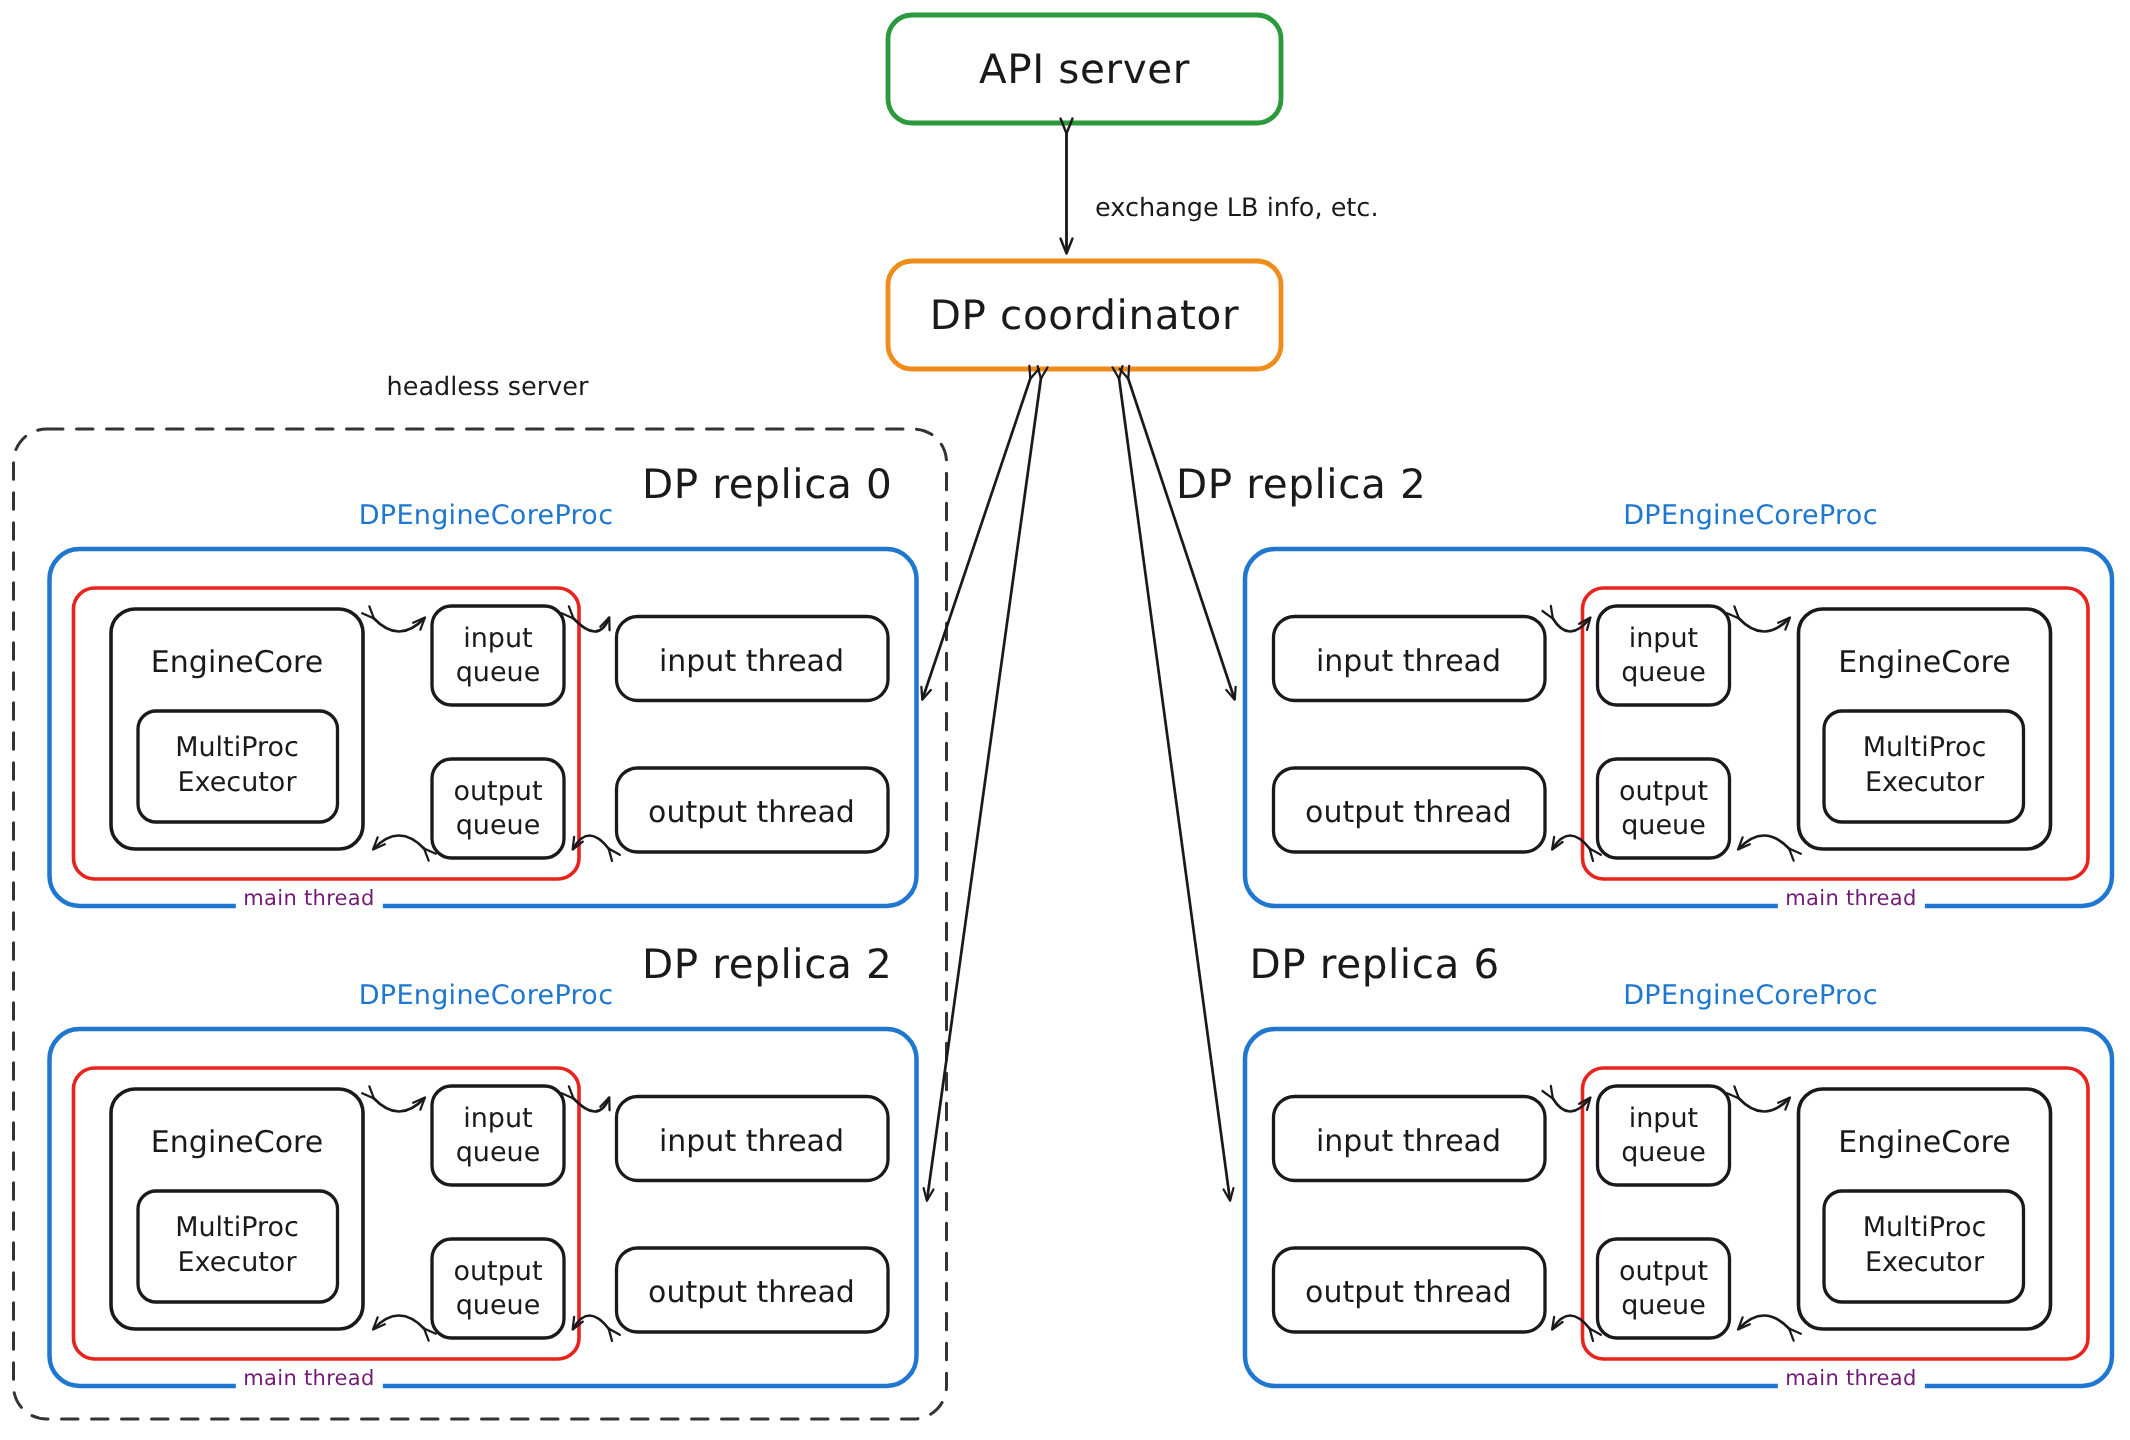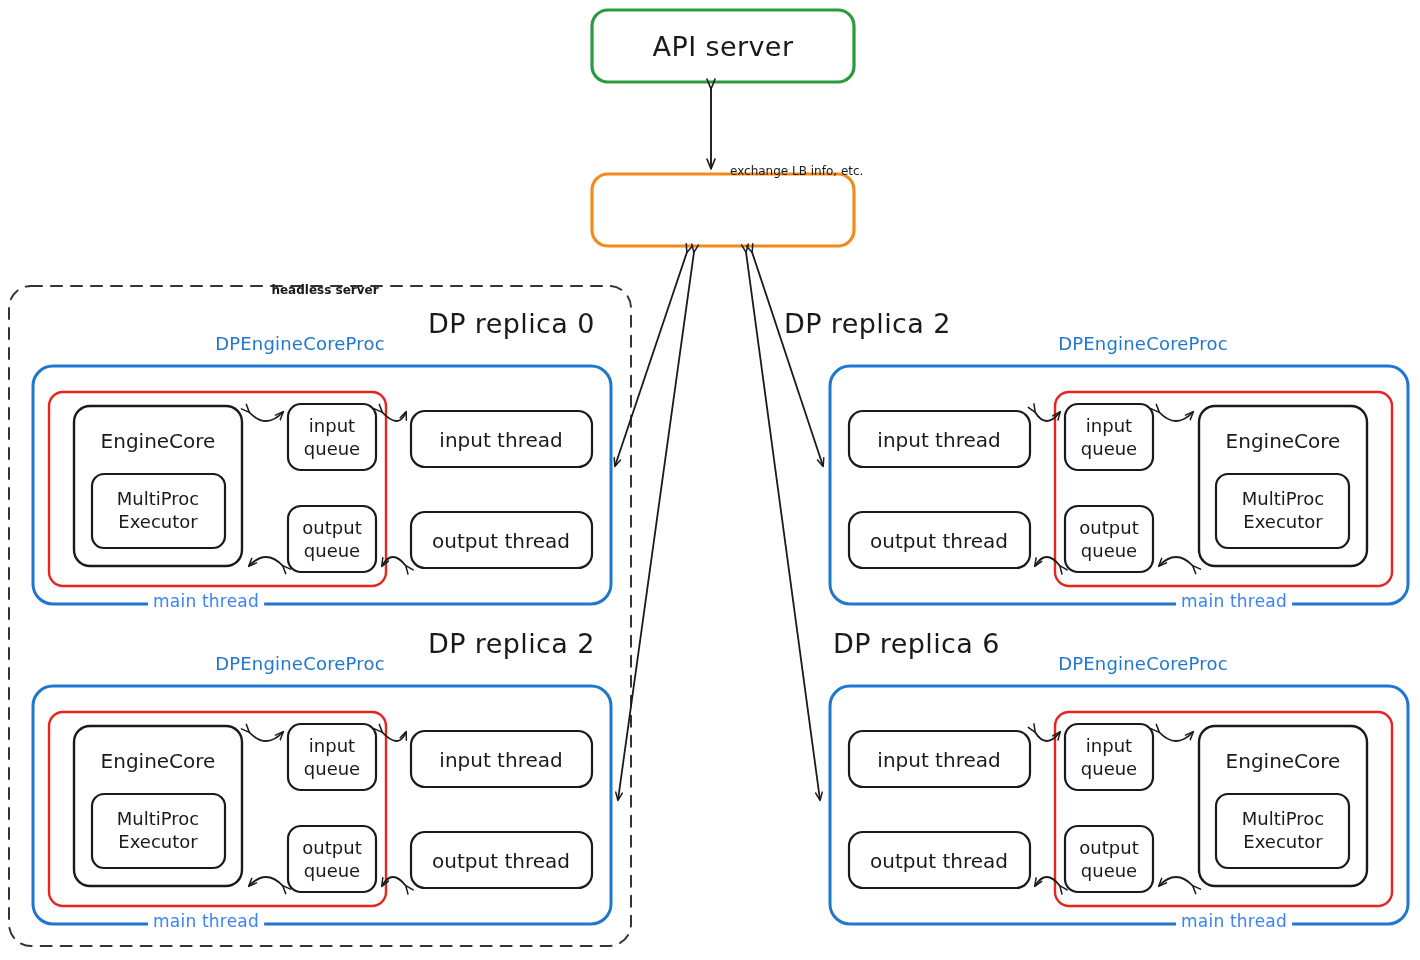--- a/index.html
+++ b/index.html
@@ -4,23 +4,23 @@
 <style>
   html,body{margin:0;padding:0;background:#ffffff;}
   body{width:1420px;height:960px;overflow:hidden;
        font-family:"DejaVu Sans","Liberation Sans",sans-serif;}
   #stage{position:relative;width:1420px;height:800px;background:#fff;}
   svg.layer{position:absolute;left:0;top:0;width:1420px;height:960px;}
   .lbl{position:absolute;white-space:nowrap;color:#1a1a1a;}
   .t-title{font-size:27px;letter-spacing:.4px;}
   .t-box{font-size:20px;}
   .t-boxsm{font-size:18px;line-height:23px;text-align:center;}
-  .t-small{font-size:12px;margin-top:35px;}
-  .t-blue{color:#1f77d0;font-size:18px;letter-spacing:.2px;}
-  .t-red{color:#3b82f6;font-size:17px;letter-spacing:.2px;}
+  .t-small{font-size:17px;}
+  .t-blue{color:#1f77d0;font-size:18px;letter-spacing:.2px;margin-left:24px;}
+  .t-red{color:#701a75;font-size:14px;letter-spacing:.2px;}
   .ctr{transform:translateX(-50%);text-align:center;}
 </style>
 </head>
 <body>
 
 <div id="stage">
 
   <svg class="layer" viewBox="0 0 1420 960">
     <defs>
       <marker id="ah" markerWidth="13" markerHeight="13" refX="10" refY="5" orient="auto" markerUnits="userSpaceOnUse">
@@ -111,23 +111,24 @@
       <g stroke="#1a1a1a" stroke-width="1.8" fill="none">
         <path d="M1035,732 Q1046,750 1060,732" marker-start="url(#ahs)" marker-end="url(#ahs)"></path>
         <path d="M1159,732 Q1176,750 1193,732" marker-start="url(#ahs)" marker-end="url(#ahs)"></path>
         <path d="M1060,886 Q1046,868 1035,886" marker-start="url(#ahs)" marker-end="url(#ahs)"></path>
         <path d="M1193,886 Q1176,868 1159,886" marker-start="url(#ahs)" marker-end="url(#ahs)"></path>
       </g>
     </g>
   </svg>
 
   <div class="lbl t-title ctr" style="left:723px;top:31px;">API server</div>
+  <div class="lbl t-title ctr" style="left:723px;top:195px;">DP coordinator</div>
   <div class="lbl t-small" style="left:730px;top:129px;">exchange LB info, etc.</div>
 
-  <div class="lbl t-small ctr" style="left:325px;top:248px;font-weight:bold;">headless server</div>
+  <div class="lbl t-small ctr" style="left:325px;top:248px;">headless server</div>
 
   <div class="lbl t-title" style="left:428px;top:308px;">DP replica 0</div>
   <div class="lbl t-title" style="left:428px;top:628px;">DP replica 2</div>
   <div class="lbl t-title" style="left:784px;top:308px;">DP replica 2</div>
   <div class="lbl t-title" style="left:833px;top:628px;">DP replica 6</div>
 
   <div class="lbl t-blue ctr" style="left:300px;top:333px;">DPEngineCoreProc</div>
   <div class="lbl t-blue ctr" style="left:300px;top:653px;">DPEngineCoreProc</div>
   <div class="lbl t-blue ctr" style="left:1143px;top:333px;">DPEngineCoreProc</div>
   <div class="lbl t-blue ctr" style="left:1143px;top:653px;">DPEngineCoreProc</div>

